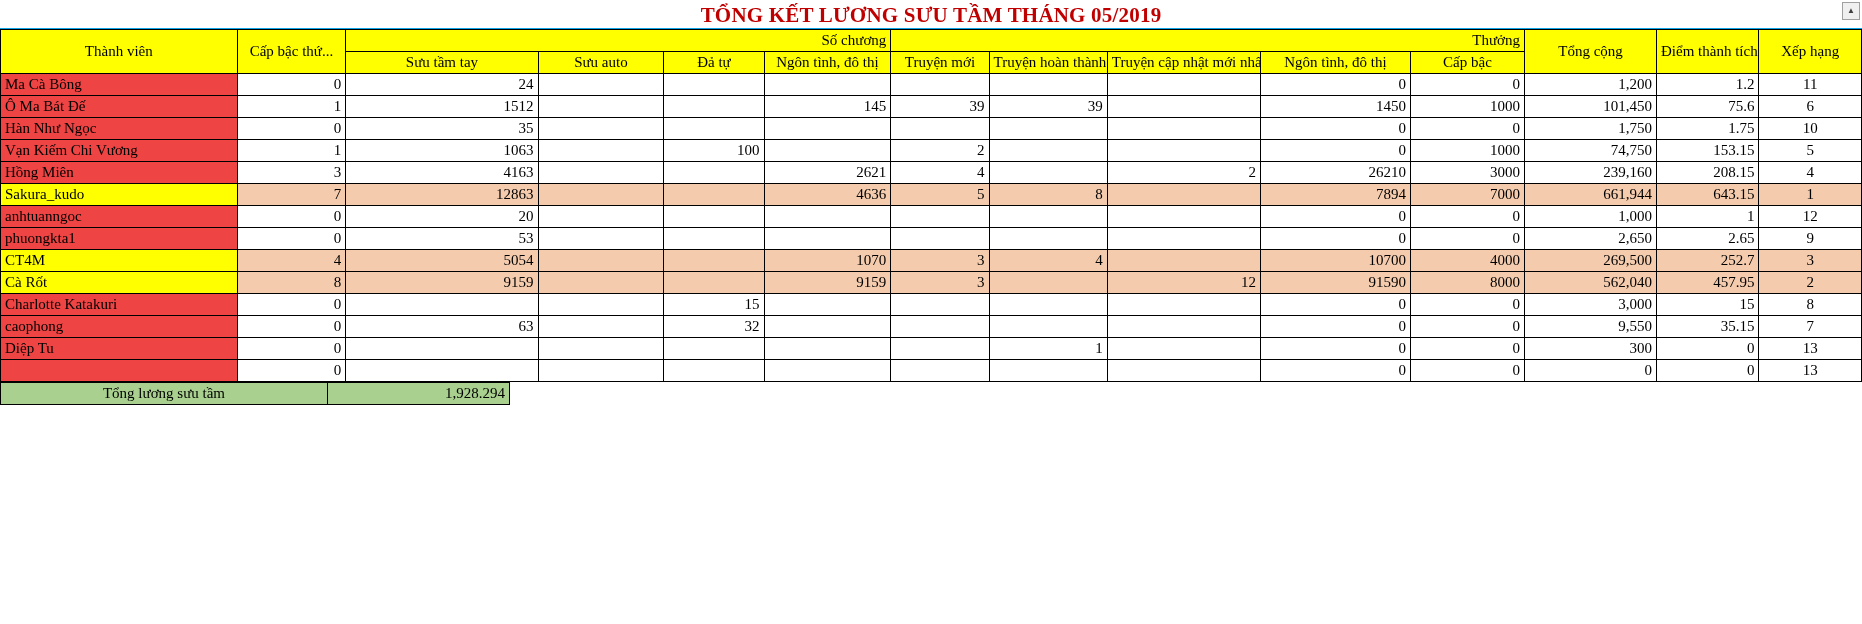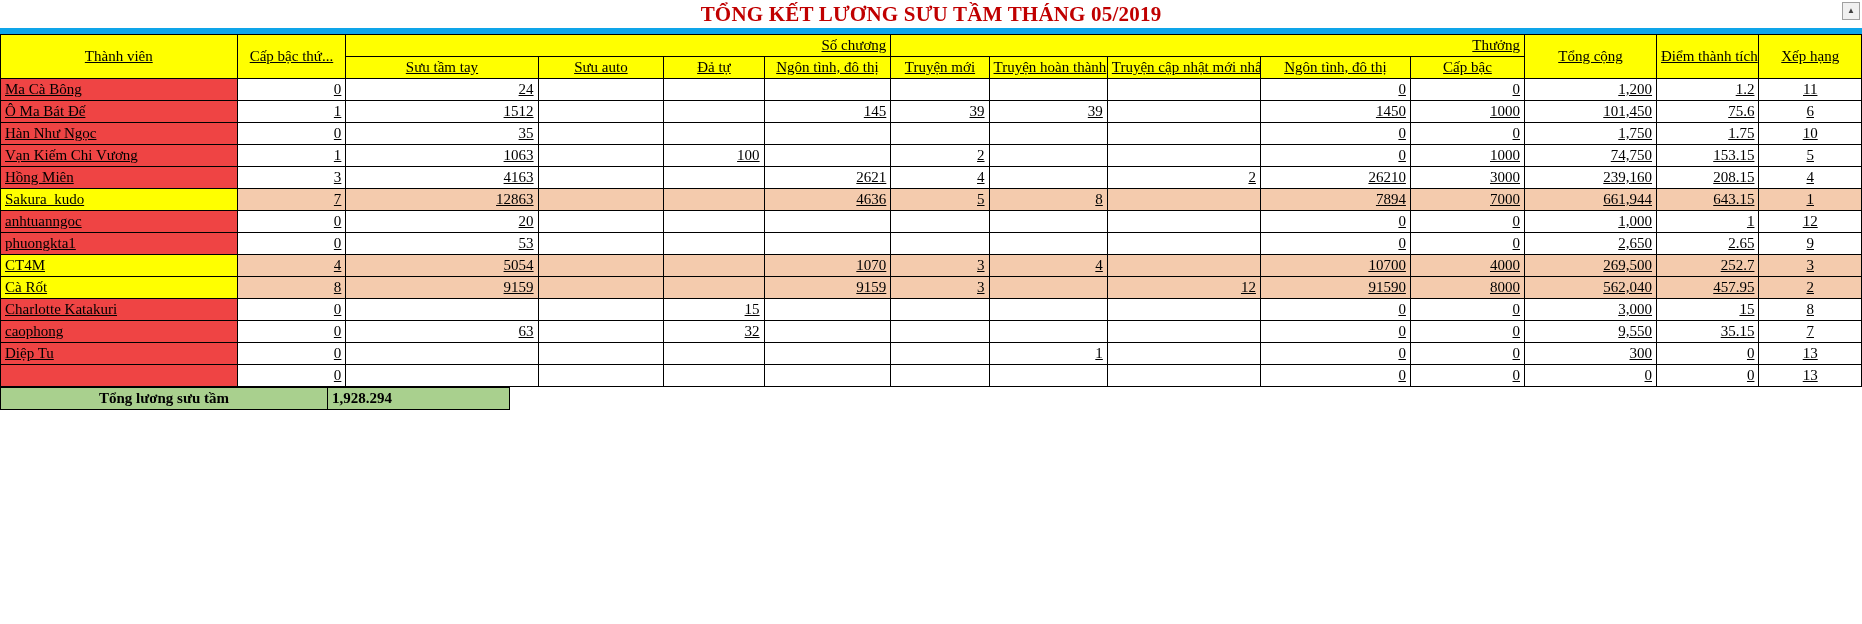--- a/index.html
+++ b/index.html
@@ -18,23 +18,23 @@
     width: 1862px;
     height: 624px;
     box-sizing: border-box;
   }
 
   
   .title-bar {
     position: relative;
     height: 28px;
     display: flex;
-    align-items: center;
+    align-items: flex-end;
     justify-content: center;
-    border-bottom: 6px solid #0ea5e9;
+    border-bottom: 1px solid #0ea5e9;
   }
   .title-text {
     color: #c00000;
     font-weight: bold;
     font-size: 21px;
     letter-spacing: 0.2px;
     font-family: "Liberation Serif", "DejaVu Serif", serif;
   }
   .scroll-up {
     position: absolute;
@@ -51,21 +51,20 @@
     color: #404040;
     line-height: 1;
   }
 
   
   table.grid {
     border-collapse: collapse;
     table-layout: fixed;
     width: 1862px;
     font-size: 15px;
-    text-decoration: underline;
   }
   table.grid td, table.grid th {
     border: 1px solid #000000;
     padding: 1px 4px;
     height: 22px;
     box-sizing: border-box;
     overflow: hidden;
     white-space: nowrap;
     font-weight: normal;
   }
@@ -108,42 +107,41 @@
   .sel-right { border-right: 2px solid #1f6f46; }
 
   
   .foot-label {
     background: #a9d08e;
     text-align: center;
     font-size: 15px;
   }
   .foot-val {
     background: #a9d08e;
-    text-align: left;
+    text-align: right;
     padding-right: 6px;
     font-size: 15px;
   }
   .foot-empty {
     background: #ffffff;
     border: none;
   }
   table.footgrid {
     border-collapse: collapse;
     table-layout: fixed;
     width: 1862px;
     font-size: 15px;
   }
   table.footgrid td {
     border: 1px solid #000000;
     height: 22px;
     padding: 1px 4px;
     box-sizing: border-box;
     white-space: nowrap;
     overflow: hidden;
-    font-weight: bold;
   }
   table.footgrid td.foot-empty {
     border: none;
   }
 </style>
 </head>
 <body>
 
 <div class="sheet">
 

